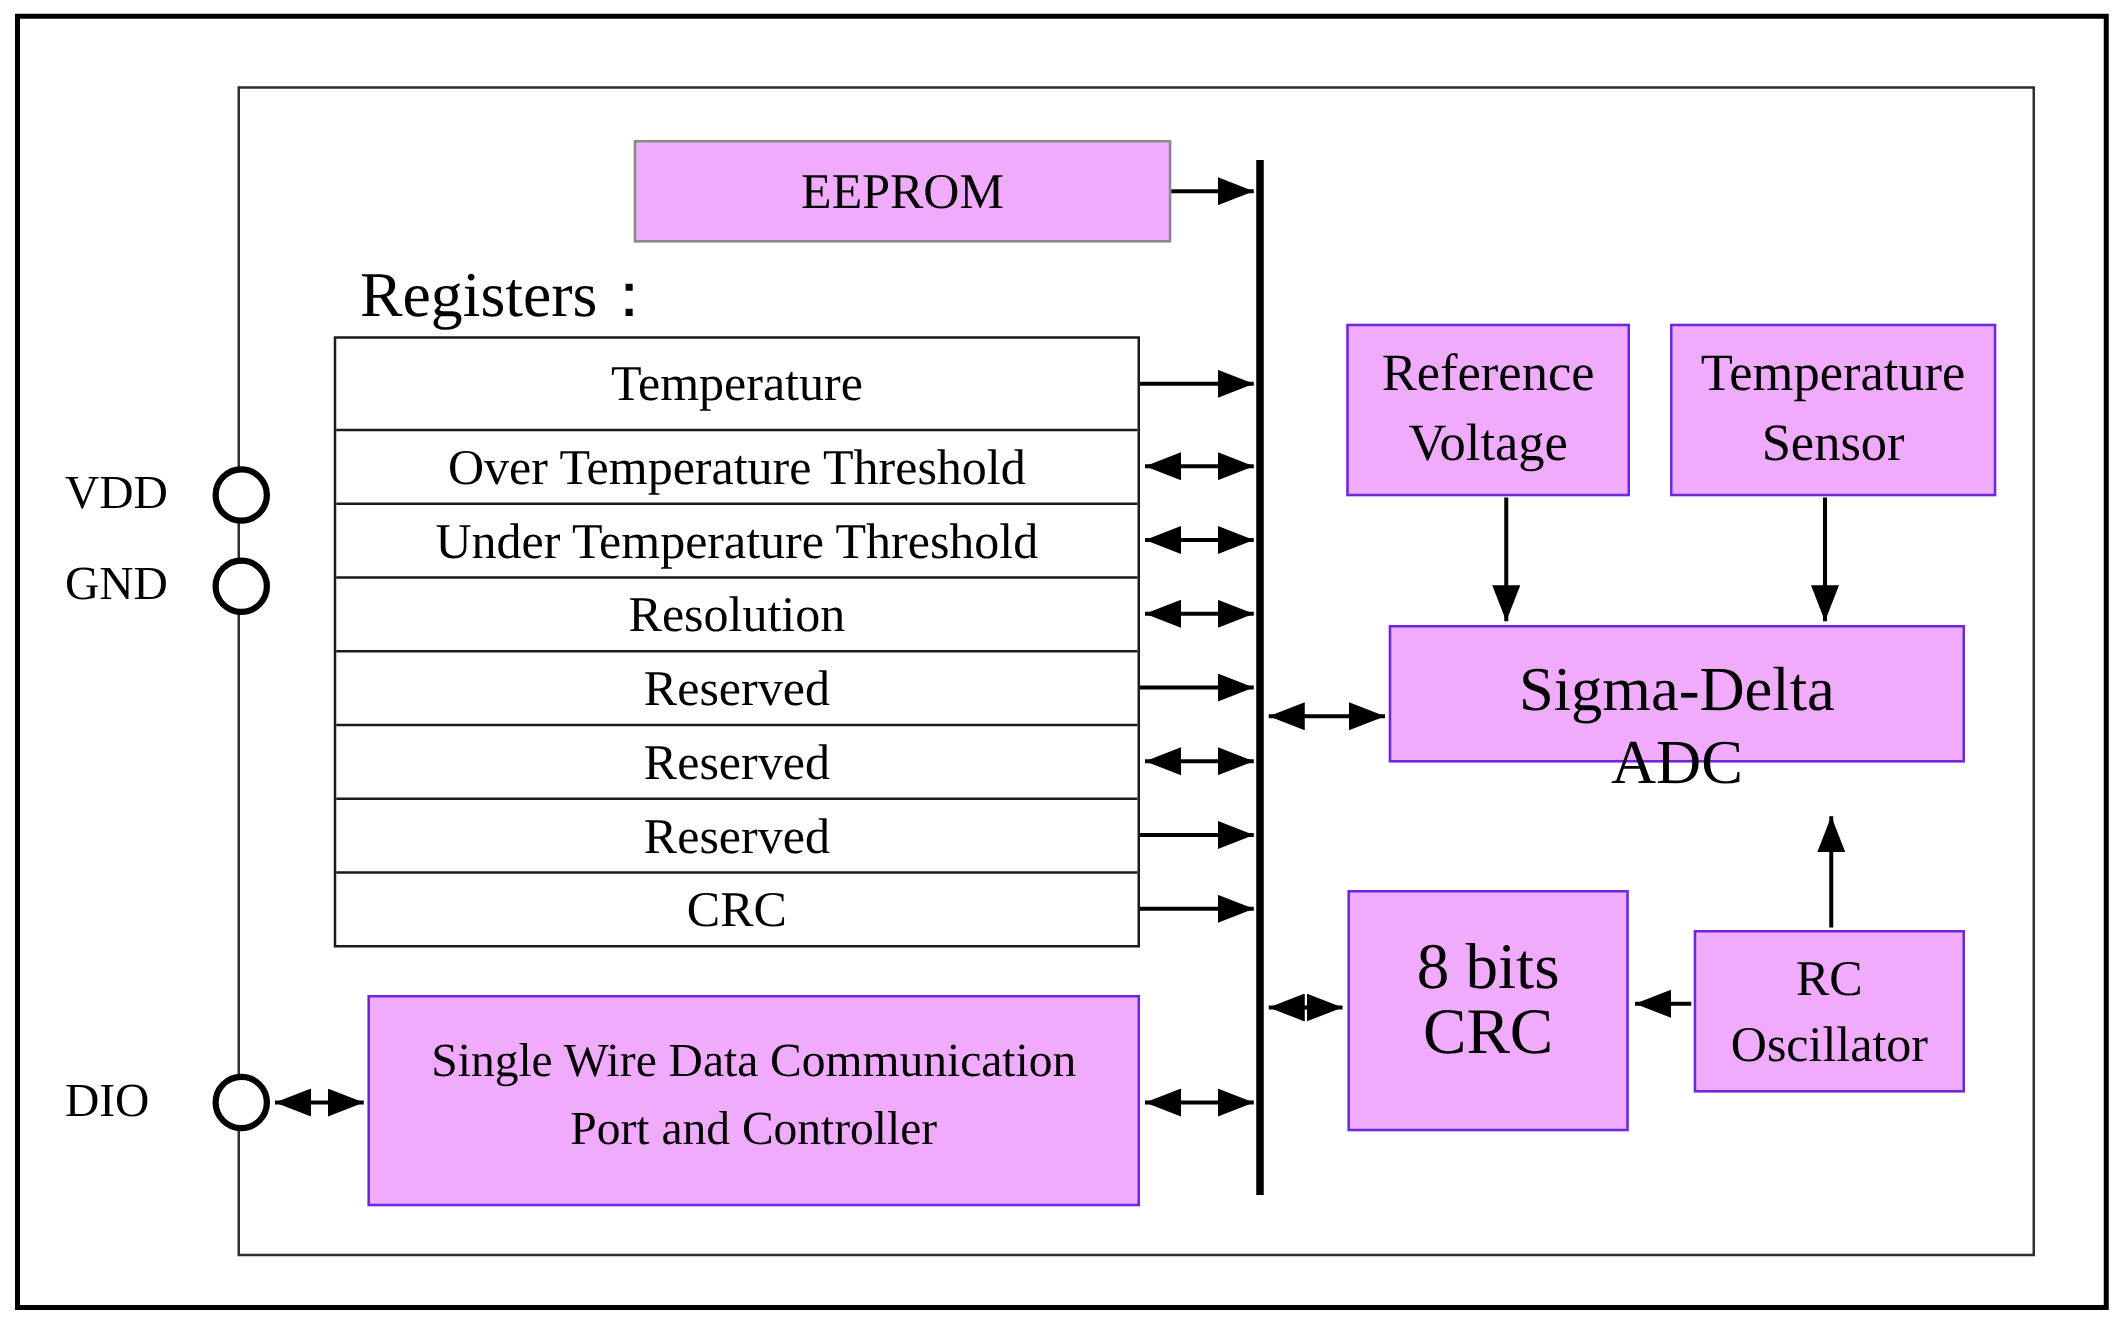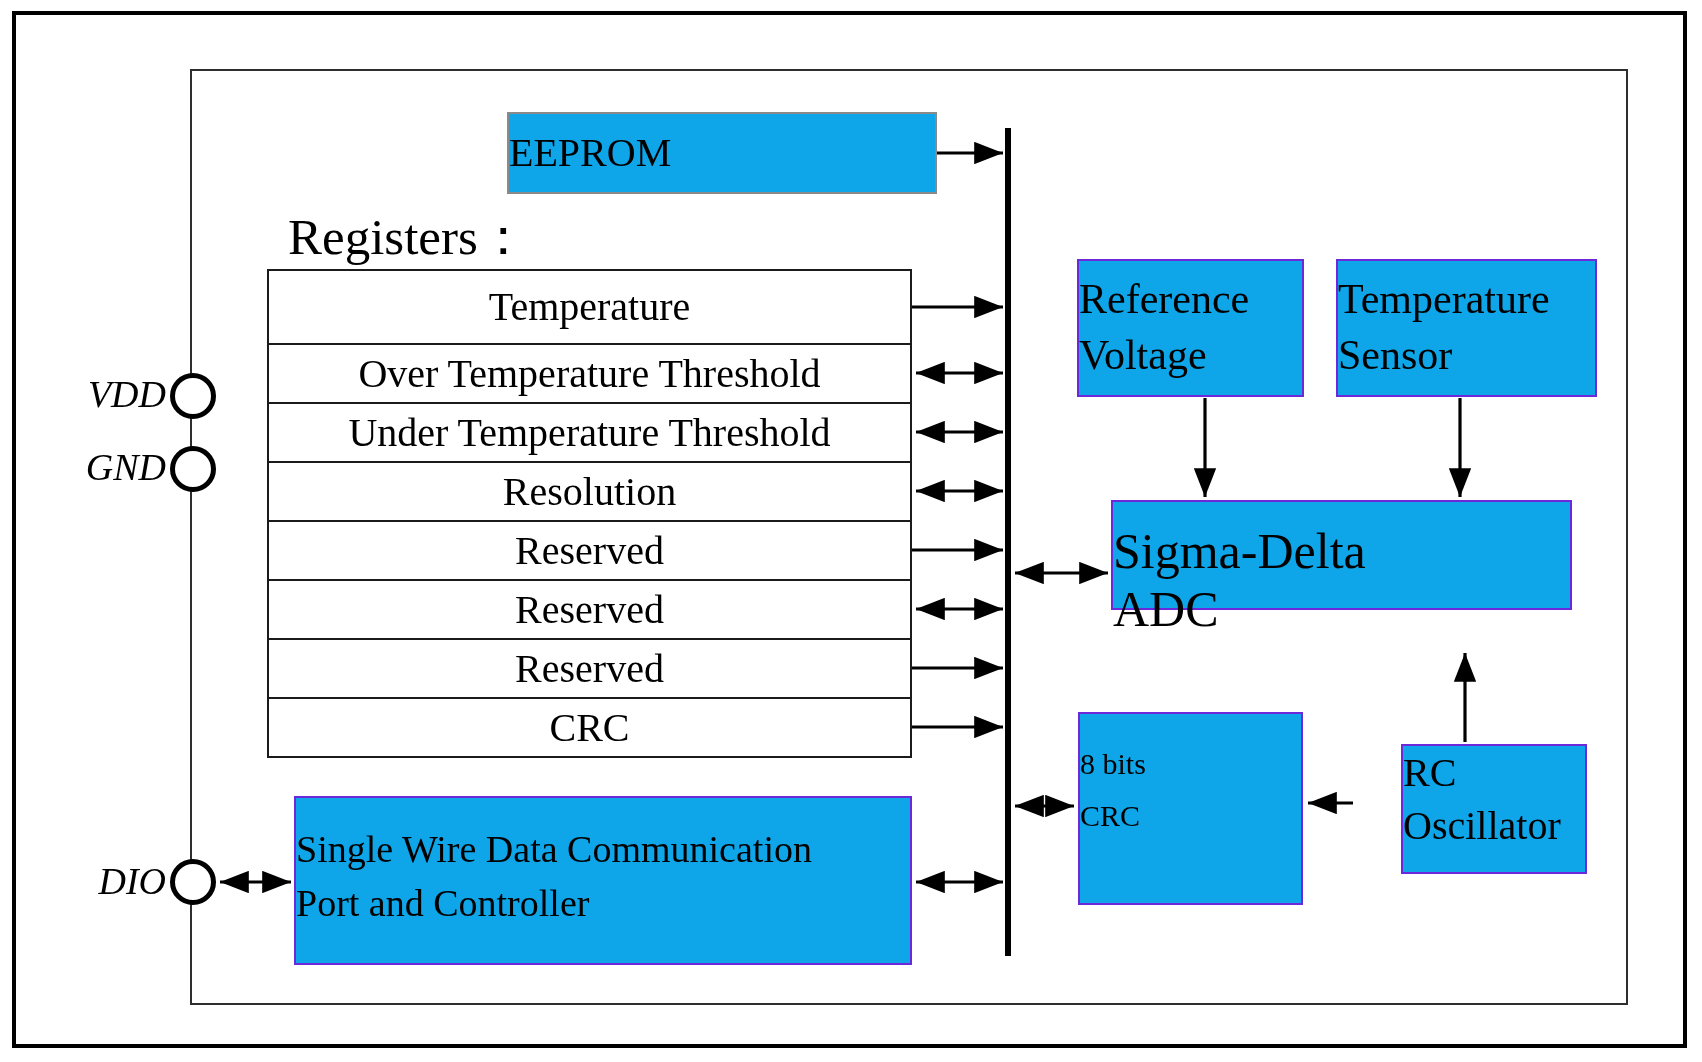--- a/index.html
+++ b/index.html
@@ -4,38 +4,38 @@
 <style>
   html,body{margin:0;padding:0;background:#fff;}
   .canvas{
     position:relative;width:1702px;height:1062px;background:#fff;
     font-family:"Liberation Serif","DejaVu Serif",serif;color:#000;overflow:hidden;
   }
   .abs{position:absolute;box-sizing:border-box;}
   .outer-border{left:12px;top:11px;width:1675px;height:1037px;border:4px solid #000;}
   .inner-rect{left:190px;top:69px;width:1438px;height:936px;border:2px solid #2e2e2e;}
   .bus{left:1005px;top:128px;width:6px;height:828px;background:#000;}
-  .block{border:2px solid #6d28d9;background:#0ea5e9;text-align:left;}
+  .block{border:2px solid #6d28d9;background:#f0abfc;text-align:center;}
   .eeprom{left:507px;top:112px;width:430px;height:82px;border-color:#8a8a8a;font-size:40px;line-height:78px;}
   .reg-title{left:288px;top:214px;width:320px;height:46px;font-size:51px;line-height:46px;text-align:left;}
   .reg-table{left:267px;top:269px;width:645px;height:489px;border:2px solid #1b1b1b;background:#fff;}
   .reg-row{width:100%;text-align:center;font-size:40px;}
   .reg-row.first{height:72px;line-height:72px;}
   .reg-row.rest{height:59px;line-height:57px;border-top:2px solid #1b1b1b;box-sizing:border-box;}
   .vref{left:1077px;top:259px;width:227px;height:138px;padding-top:10px;font-size:42px;line-height:56px;}
   .tsensor{left:1336px;top:259px;width:261px;height:138px;padding-top:10px;font-size:42px;line-height:56px;}
   .adc{left:1111px;top:500px;width:461px;height:110px;padding-top:20px;font-size:50px;line-height:58px;}
-  .crcgen{left:1078px;top:712px;width:225px;height:193px;padding-top:24px;font-size:30px;line-height:52px;}
-  .rcosc{left:1401px;top:744px;width:186px;height:130px;font-size:40px;line-height:53px;}
+  .crcgen{left:1078px;top:712px;width:225px;height:193px;padding-top:34px;font-size:52px;line-height:52px;}
+  .rcosc{left:1355px;top:744px;width:217px;height:130px;padding-top:10px;font-size:40px;line-height:53px;}
   .swport{left:294px;top:796px;width:618px;height:169px;padding-top:24px;font-size:38px;line-height:54px;}
   .pin-circle{width:46px;height:46px;border:5px solid #000;border-radius:50%;background:#fff;z-index:3;}
   .pin-vdd{left:170px;top:373px;}
   .pin-gnd{left:170px;top:446px;}
   .pin-dio{left:170px;top:859px;}
-  .pin-label{width:114px;height:42px;font-size:38px;line-height:42px;text-align:right;left:52px;font-style:italic;}
+  .pin-label{width:114px;height:42px;font-size:38px;line-height:42px;left:52px;}
   .lbl-vdd{top:373px;}
   .lbl-gnd{top:446px;}
   .lbl-dio{top:860px;}
   .arrow-layer{left:0;top:0;width:1702px;height:1062px;pointer-events:none;z-index:2;}
 </style>
 </head>
 <body>
 
 <div class="canvas">
 

